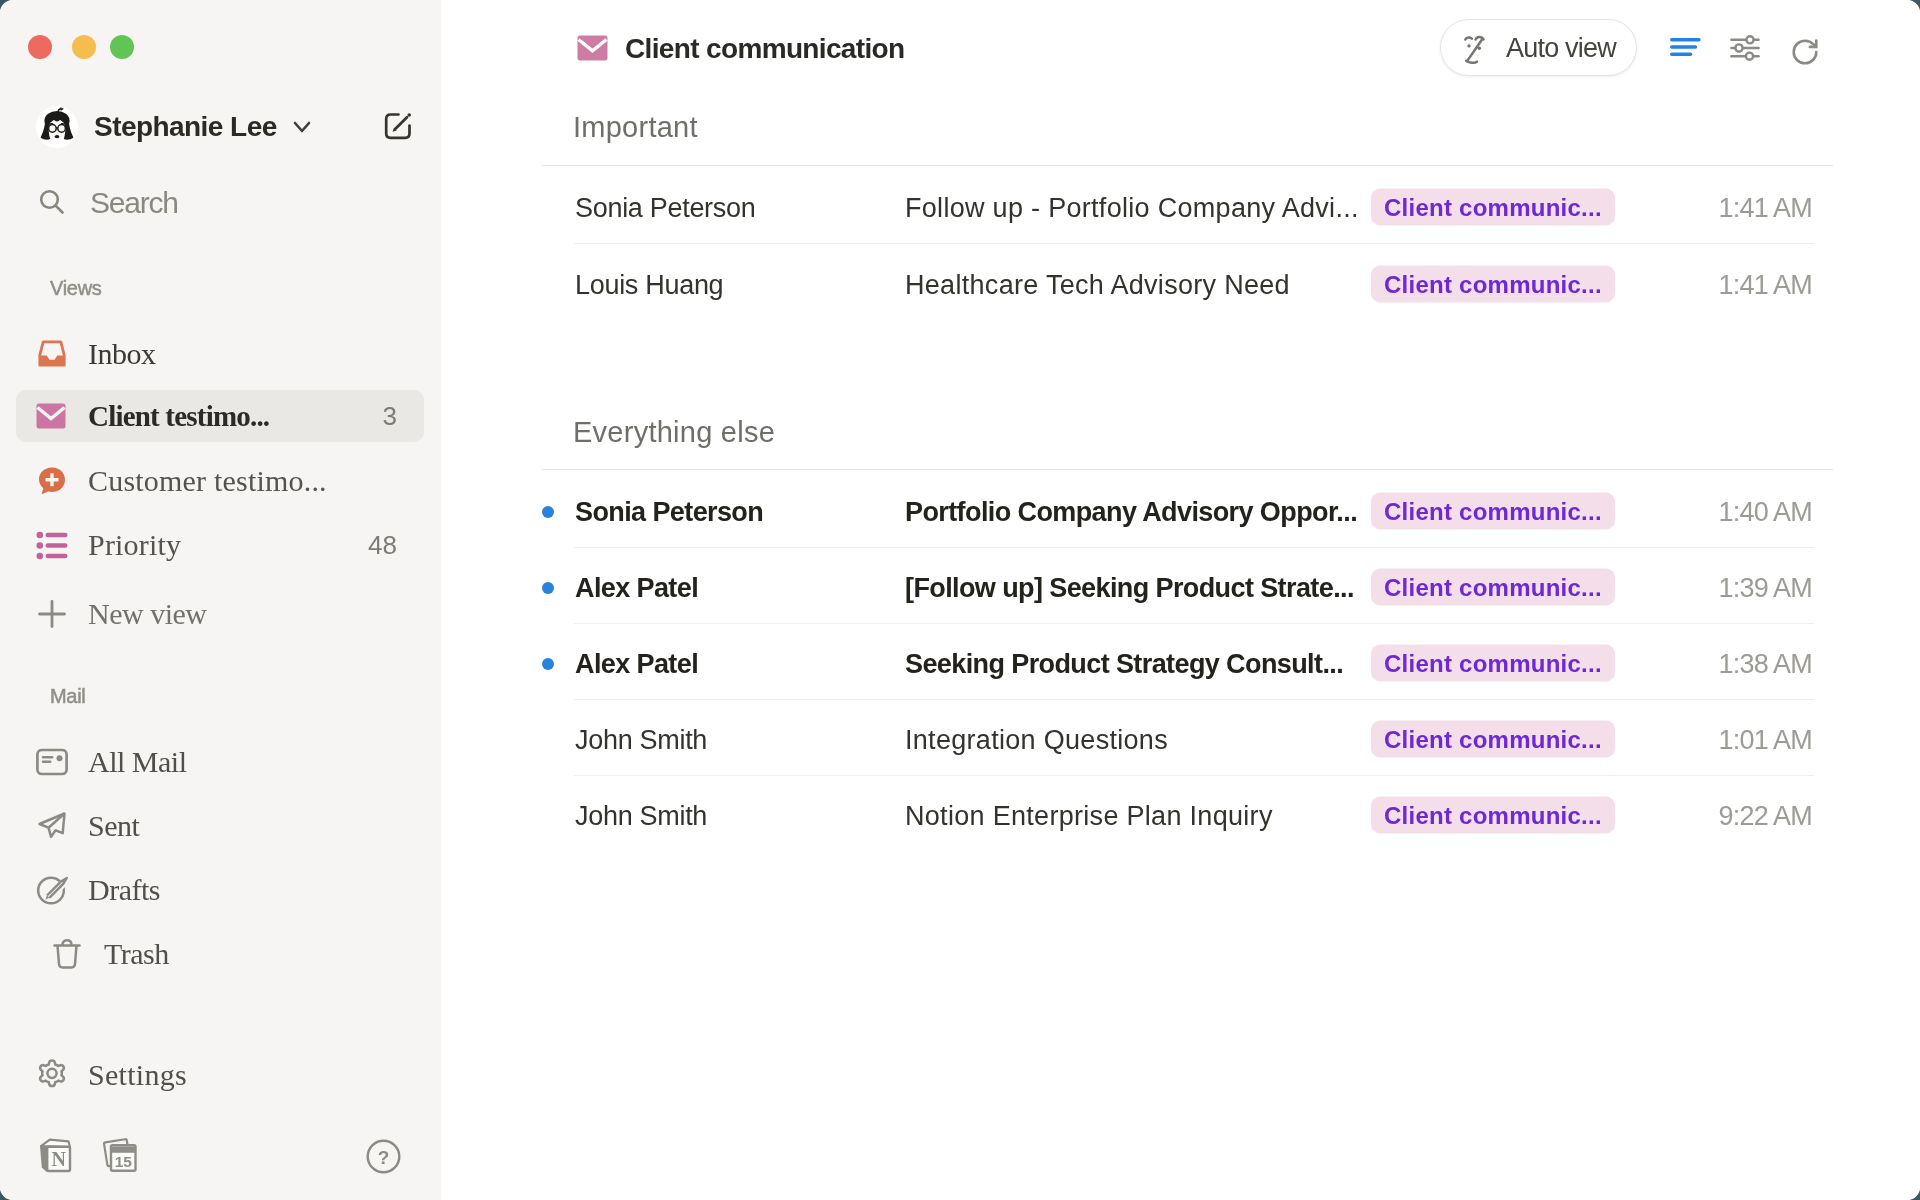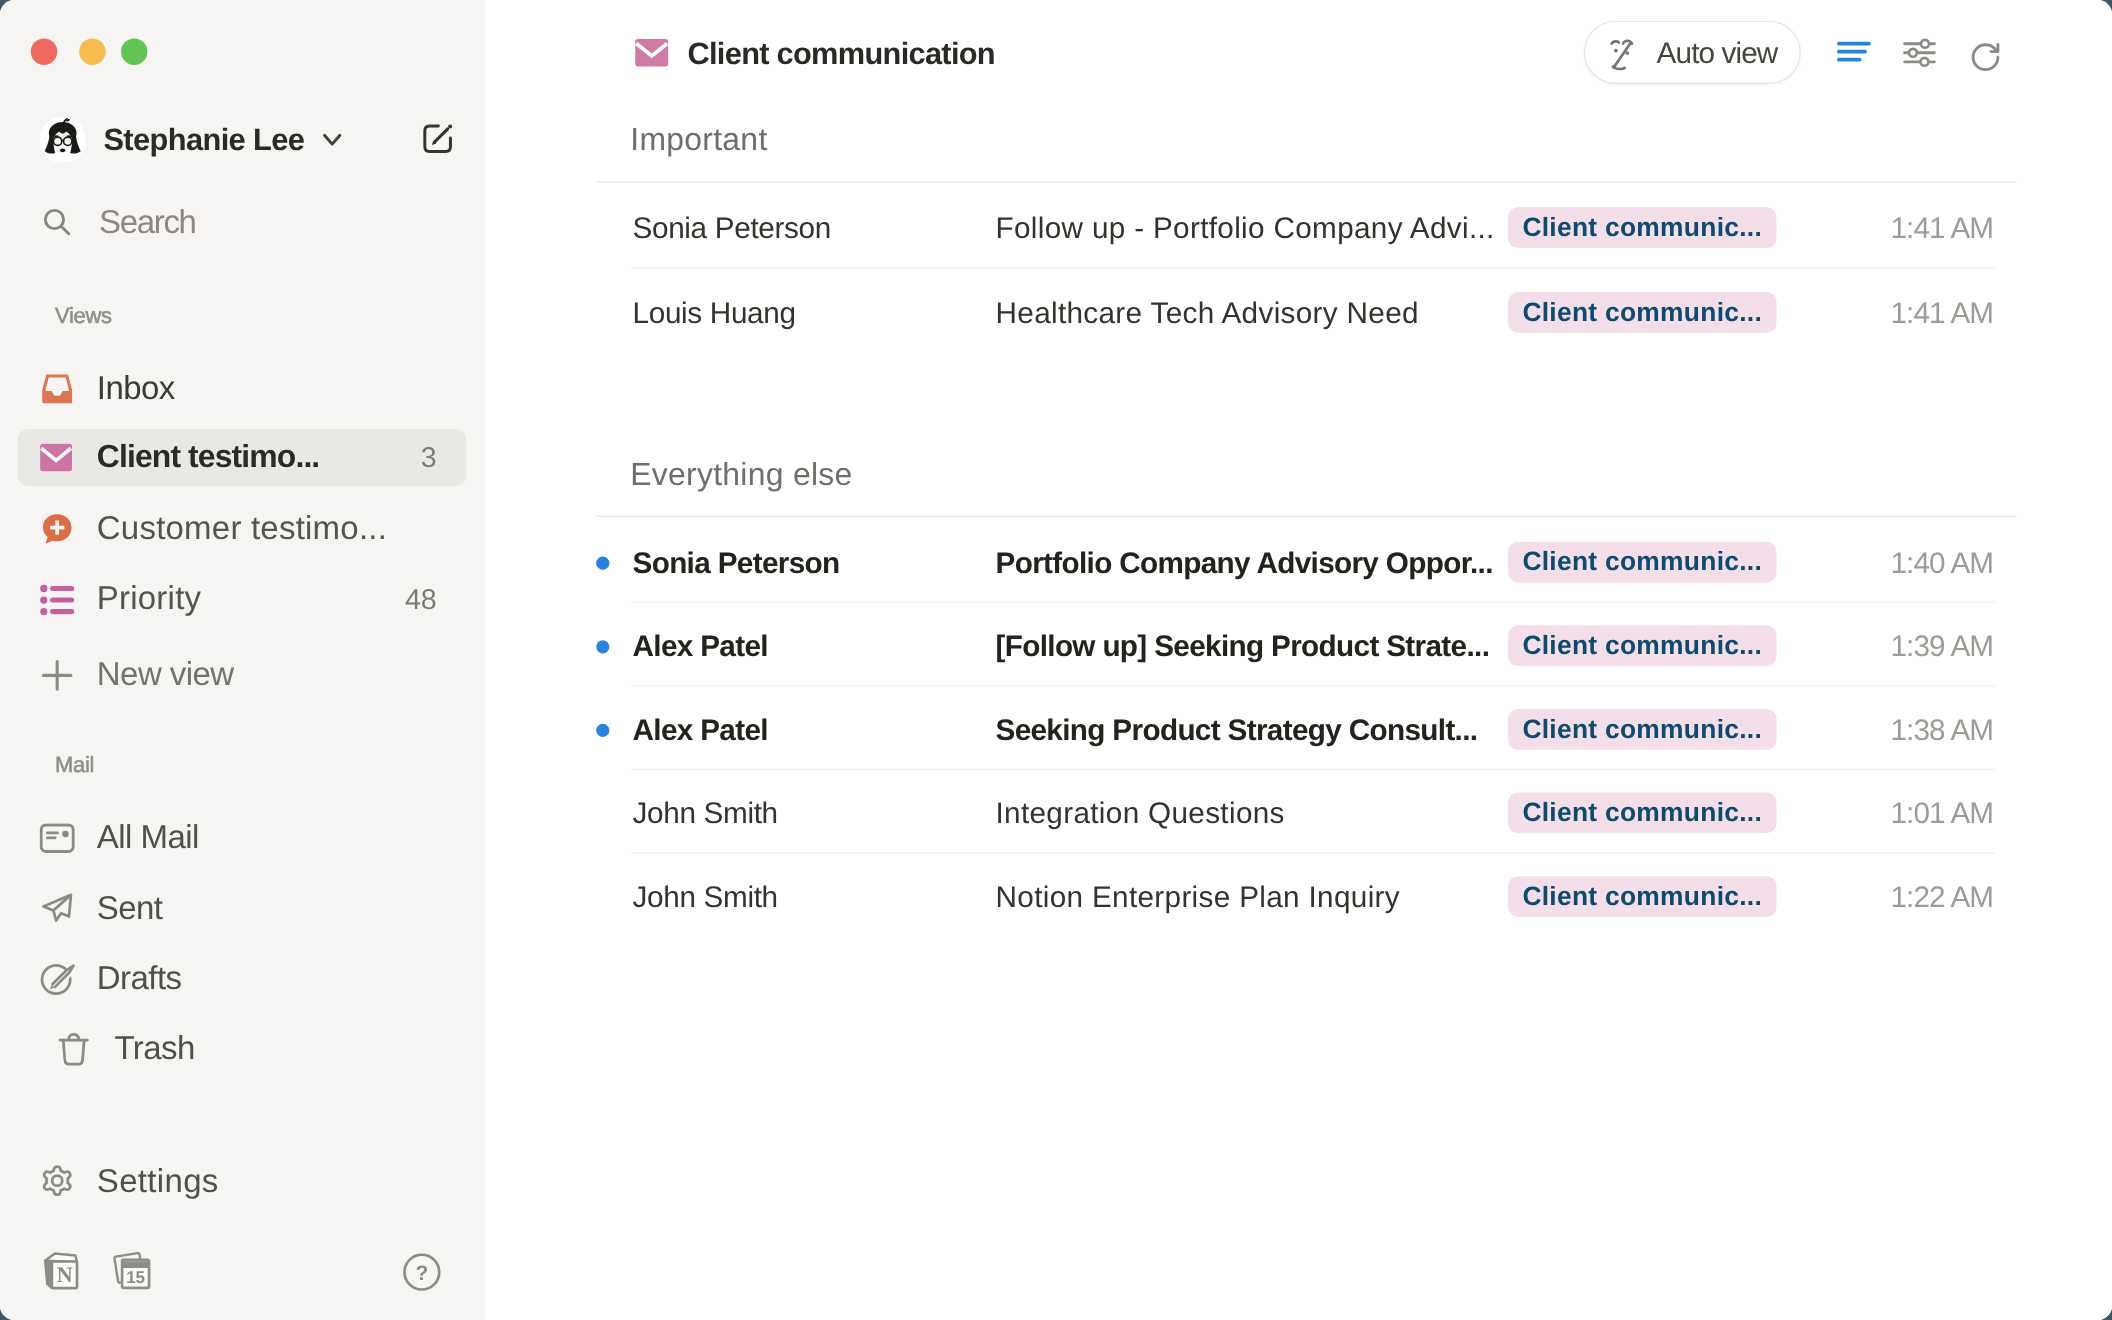--- a/index.html
+++ b/index.html
@@ -9,32 +9,32 @@
   .sidebar { position:absolute; left:0; top:0; width:500px; height:1200px; background:#F6F5F3; border-right:1px solid #ECEBE9;text-align:right; }
   .main { position:absolute; left:441px; top:0; width:1479px; height:1200px; background:#fff; }
   .abs { position:absolute; }
   
   .tl { width:24px; height:24px; border-radius:50%; position:absolute; top:35px; }
   .name { position:absolute; left:94px; top:111px; font-size:28px; font-weight:700; letter-spacing:-0.55px; color:#2B2A25; }
   .search-t { position:absolute; left:90px; top:186px; font-size:30px; color:#8A8880; letter-spacing:-1.2px; }
   .slabel { position:absolute; left:50px; font-size:20px; font-weight:400; -webkit-text-stroke:0.5px #908F89; color:#908F89; letter-spacing:-0.3px; }
   .srow { position:absolute; left:0; width:440px; height:64px; }
   .srow .icon { position:absolute; left:36px; top:50%; transform:translateY(-50%); }
-  .srow .txt { position:absolute; left:88px; top:50%; transform:translateY(-50%); font-size:30px; letter-spacing:-0.5px; color:#54534D; white-space:nowrap; }
+  .srow .txt { position:absolute; left:88px; top:50%; transform:translateY(-50%); font-size:30px; letter-spacing:-0.5px; color:#54534D; white-space:nowrap;font-family:Liberation Serif, serif; }
   .srow .cnt { position:absolute; right:43px; top:50%; transform:translateY(-50%); font-size:26px; color:#7C7B75; }
   .sel { position:absolute; left:16px; top:390px; width:408px; height:52px; background:#E9E8E5; border-radius:10px; }
   
   .shead { position:absolute; left:132px; font-size:29px; color:#6F6E69; letter-spacing:0.25px; }
   .hline { position:absolute; height:1px; background:#E7E6E3; }
   .row { position:absolute; left:542px; width:1291px; }
   .rline { position:absolute; left:574px; width:1240px; height:1px; background:#F0EFED; }
   .sender { position:absolute; left:33px; top:calc(50% + 3px); transform:translateY(-50%); font-size:27px; letter-spacing:-0.3px; color:#33322D; white-space:nowrap; }
   .subj { position:absolute; left:363px; top:calc(50% + 3px); transform:translateY(-50%); font-size:27px; letter-spacing:0.3px; color:#33322D; white-space:nowrap; }
   .unread .sender, .unread .subj { font-weight:700; color:#23221D; letter-spacing:-0.6px; }
-  .pill { position:absolute; left:829px; top:calc(50% + 2px); transform:translateY(-50%); height:37px; background:#F3DEE9; border-radius:9px; color:#0c4a6e; font-size:24px; font-weight:700; letter-spacing:0.25px; line-height:37px; padding:0 13px; }
+  .pill { position:absolute; left:829px; top:calc(50% + 2px); transform:translateY(-50%); height:37px; background:#F3DEE9; border-radius:9px; color:#6d28d9; font-size:24px; font-weight:700; letter-spacing:0.25px; line-height:37px; padding:0 13px; }
   .time { position:absolute; right:21px; top:calc(50% + 3px); transform:translateY(-50%); font-size:27px; color:#9C9B95; letter-spacing:-0.8px; }
   .udot { position:absolute; left:0px; top:calc(50% + 3px); margin-top:-6px; width:12px; height:12px; border-radius:50%; background:#2A81DE; }
 </style>
 </head>
 <body>
 <div class="window">
   <div class="sidebar">
     <div class="tl" style="left:28px; background:#EE6A5F;"></div>
     <div class="tl" style="left:72px; background:#F5BD4F;"></div>
     <div class="tl" style="left:110px; background:#61C454;"></div>
@@ -277,16 +277,16 @@
       <div class="sender">John Smith</div>
       <div class="subj">Integration Questions</div>
       <div class="pill">Client communic...</div>
       <div class="time">1:01 AM</div>
     </div>
     <div class="rline" style="left:133px; top:775px;"></div>
     <div class="row" style="left:101px; top:775px; height:76px;">
       <div class="sender">John Smith</div>
       <div class="subj">Notion Enterprise Plan Inquiry</div>
       <div class="pill">Client communic...</div>
-      <div class="time">1:22 AM</div>
+      <div class="time">9:22 AM</div>
     </div>
   </div>
 </div>
 
 </body></html>

